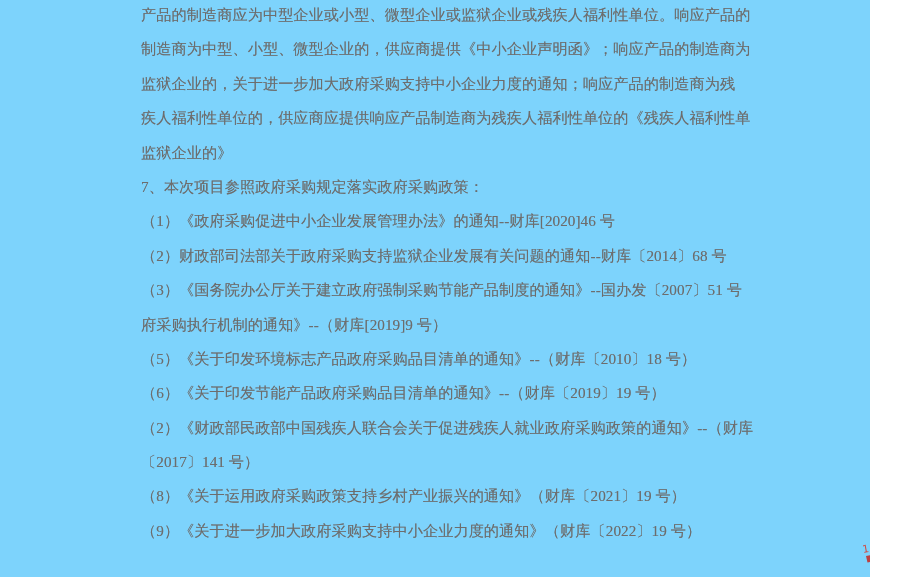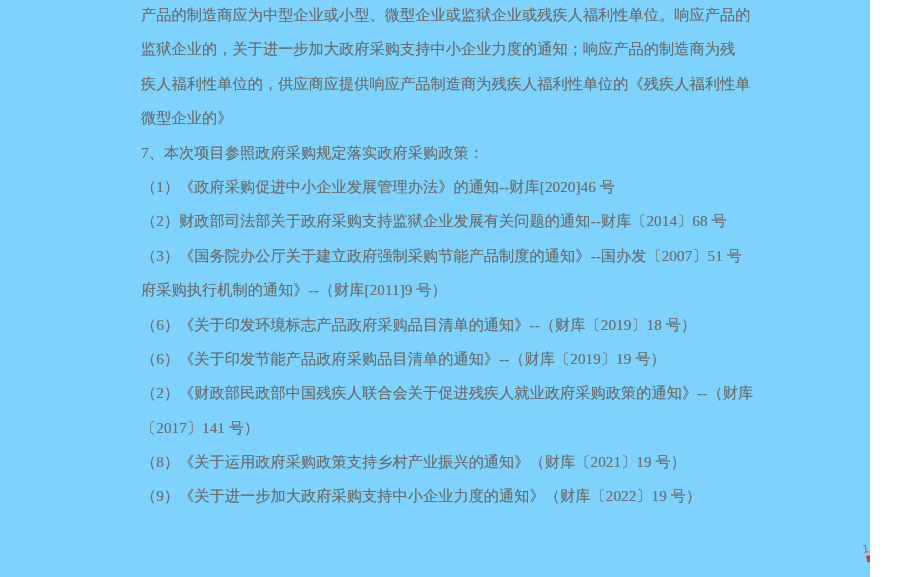--- a/index.html
+++ b/index.html
@@ -40,29 +40,30 @@
   }
   .stamp svg { display: block; }
 </style>
 </head>
 <body>
 
 <div class="page">
 
   <div class="doc-text">
       <div class="doc-line">产品的制造商应为中型企业或小型、微型企业或监狱企业或残疾人福利性单位。响应产品的</div>
+      <div class="doc-line">制造商为中型、小型、微型企业的，供应商提供《中小企业声明函》；响应产品的制造商为</div>
       <div class="doc-line">监狱企业的，关于进一步加大政府采购支持中小企业力度的通知；响应产品的制造商为残</div>
       <div class="doc-line">疾人福利性单位的，供应商应提供响应产品制造商为残疾人福利性单位的《残疾人福利性单</div>
-      <div class="doc-line">微型企业的》</div>
+      <div class="doc-line">监狱企业的》</div>
       <div class="doc-line">7、本次项目参照政府采购规定落实政府采购政策：</div>
       <div class="doc-line">（1）《政府采购促进中小企业发展管理办法》的通知--财库[2020]46 号</div>
       <div class="doc-line">（2）财政部司法部关于政府采购支持监狱企业发展有关问题的通知--财库〔2014〕68 号</div>
       <div class="doc-line">（3）《国务院办公厅关于建立政府强制采购节能产品制度的通知》--国办发〔2007〕51 号</div>
-      <div class="doc-line">府采购执行机制的通知》--（财库[2011]9 号）</div>
-      <div class="doc-line">（6）《关于印发环境标志产品政府采购品目清单的通知》--（财库〔2019〕18 号）</div>
+      <div class="doc-line">府采购执行机制的通知》--（财库[2019]9 号）</div>
+      <div class="doc-line">（5）《关于印发环境标志产品政府采购品目清单的通知》--（财库〔2010〕18 号）</div>
       <div class="doc-line">（6）《关于印发节能产品政府采购品目清单的通知》--（财库〔2019〕19 号）</div>
       <div class="doc-line">（2）《财政部民政部中国残疾人联合会关于促进残疾人就业政府采购政策的通知》--（财库</div>
       <div class="doc-line">〔2017〕141 号）</div>
       <div class="doc-line">（8）《关于运用政府采购政策支持乡村产业振兴的通知》（财库〔2021〕19 号）</div>
       <div class="doc-line">（9）《关于进一步加大政府采购支持中小企业力度的通知》（财库〔2022〕19 号）</div>
     </div>
 
   <div class="stamp">
     <svg width="53" height="195" viewBox="0 0 53 195" xmlns="http://www.w3.org/2000/svg">
 

